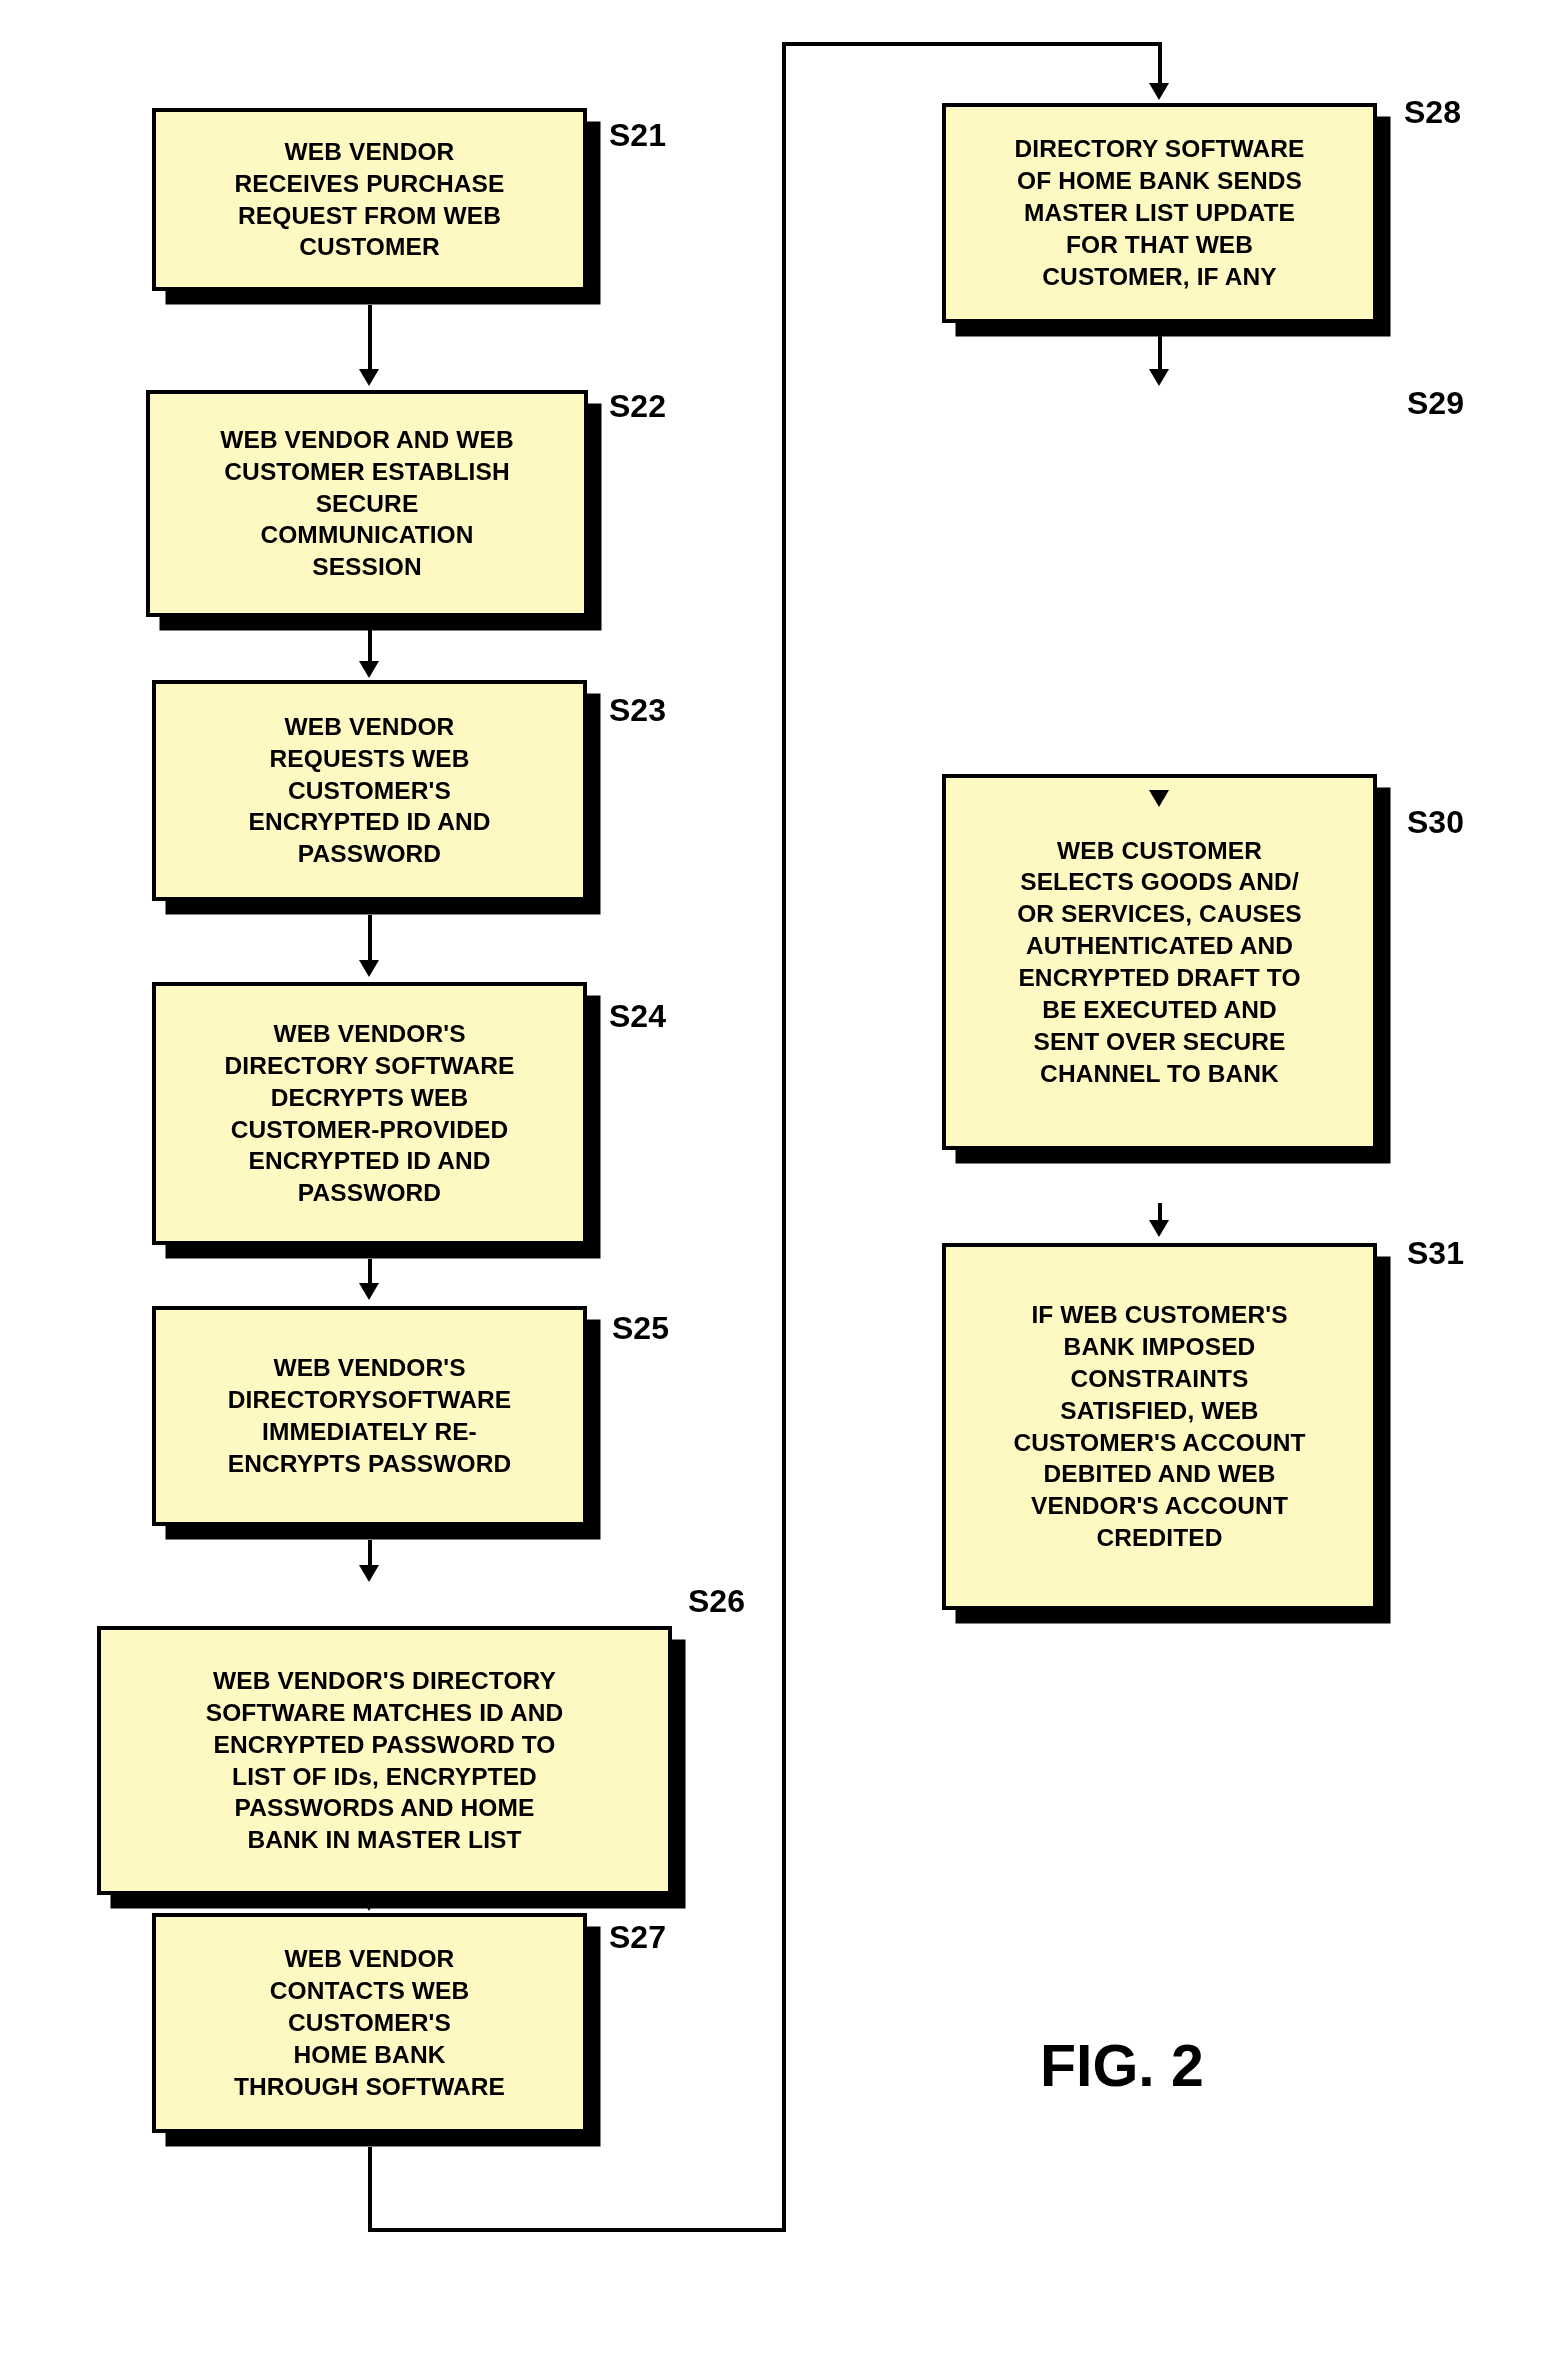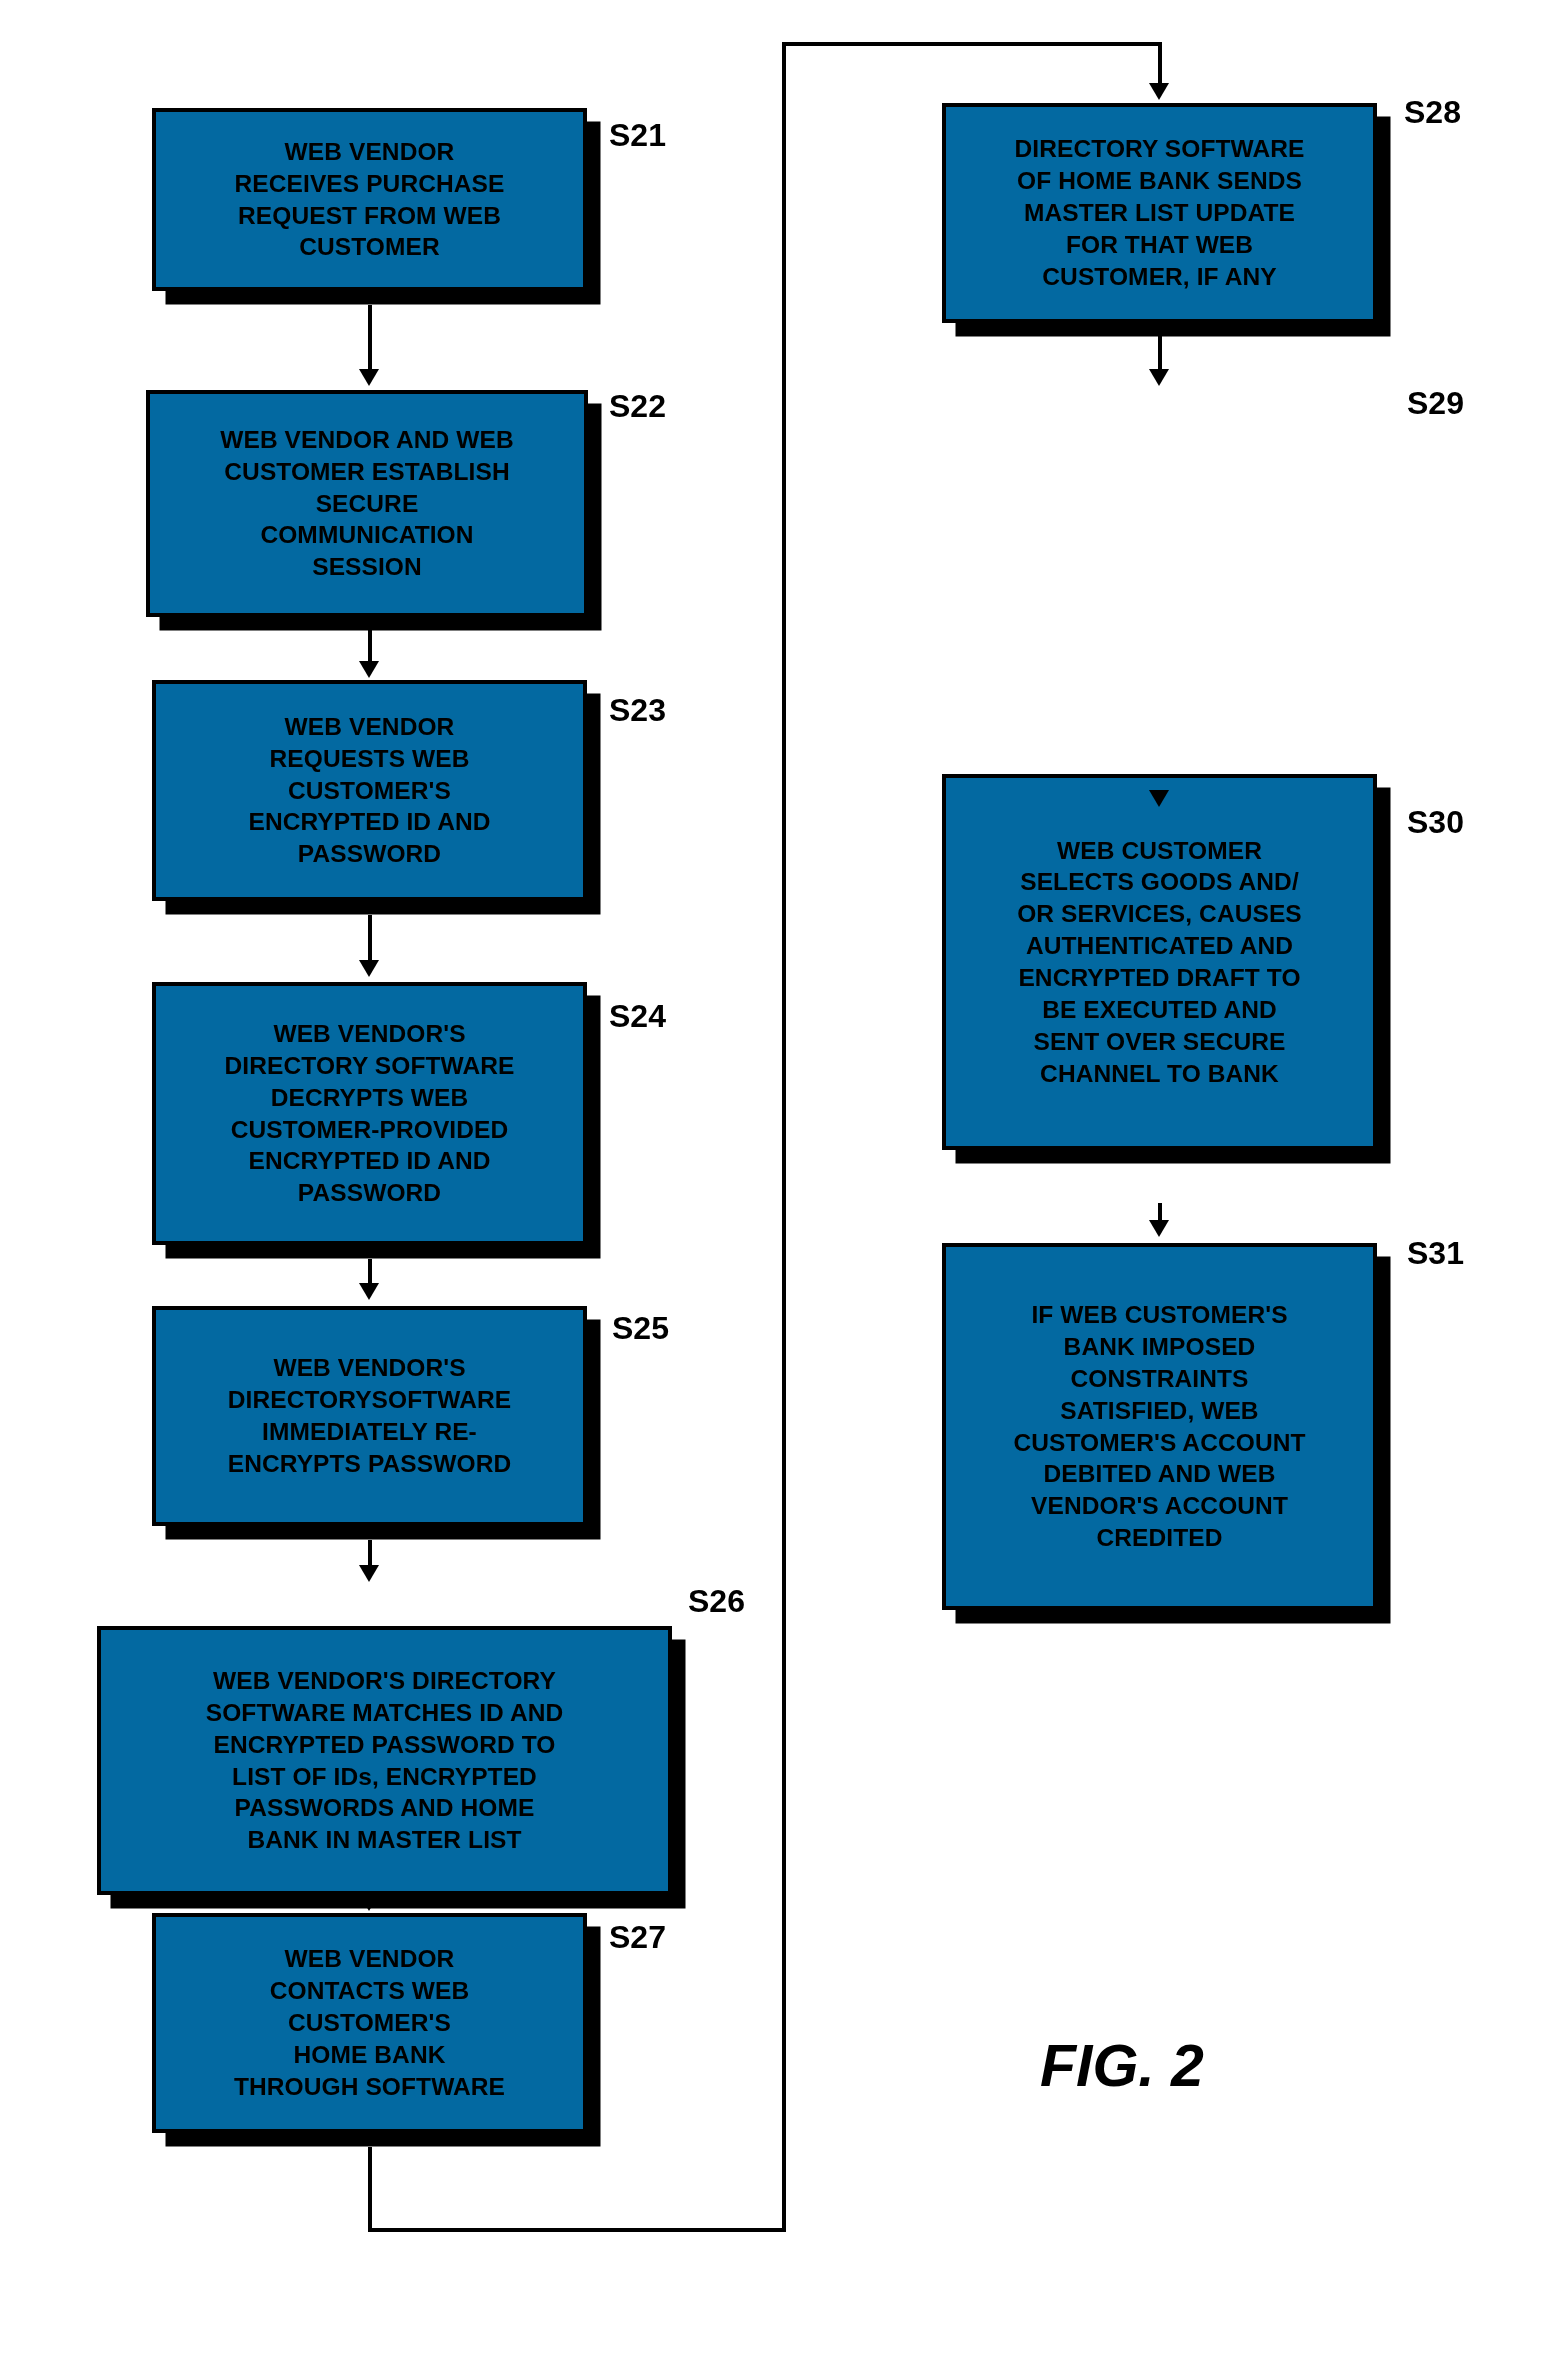--- a/index.html
+++ b/index.html
@@ -16,21 +16,21 @@
     width: 1566px;
     height: 2377px;
     background: #ffffff;
     overflow: hidden;
   }
 
   
   .node {
     position: absolute;
     box-sizing: border-box;
-    background: #0369a1;
+    background: #fef9c3;
     border: 4.3px solid #000000;
     box-shadow: 13.5px 13.5px 0 0 #000000;
     display: flex;
     align-items: center;
     justify-content: center;
     z-index: 5;
   }
   .node .node-text {
     display: block;
     width: 100%;
@@ -75,21 +75,20 @@
     border-left: 10.4px solid transparent;
     border-right: 10.4px solid transparent;
     border-top: 17px solid #000000;
     z-index: 6;
   }
 
   
   .fig-caption {
     position: absolute;
     font-weight: bold;
-    font-style: italic;
     font-size: 59px;
     line-height: 1;
     color: #000000;
     white-space: nowrap;
     z-index: 7;
   }
 </style>
 </head>
 <body>
 

